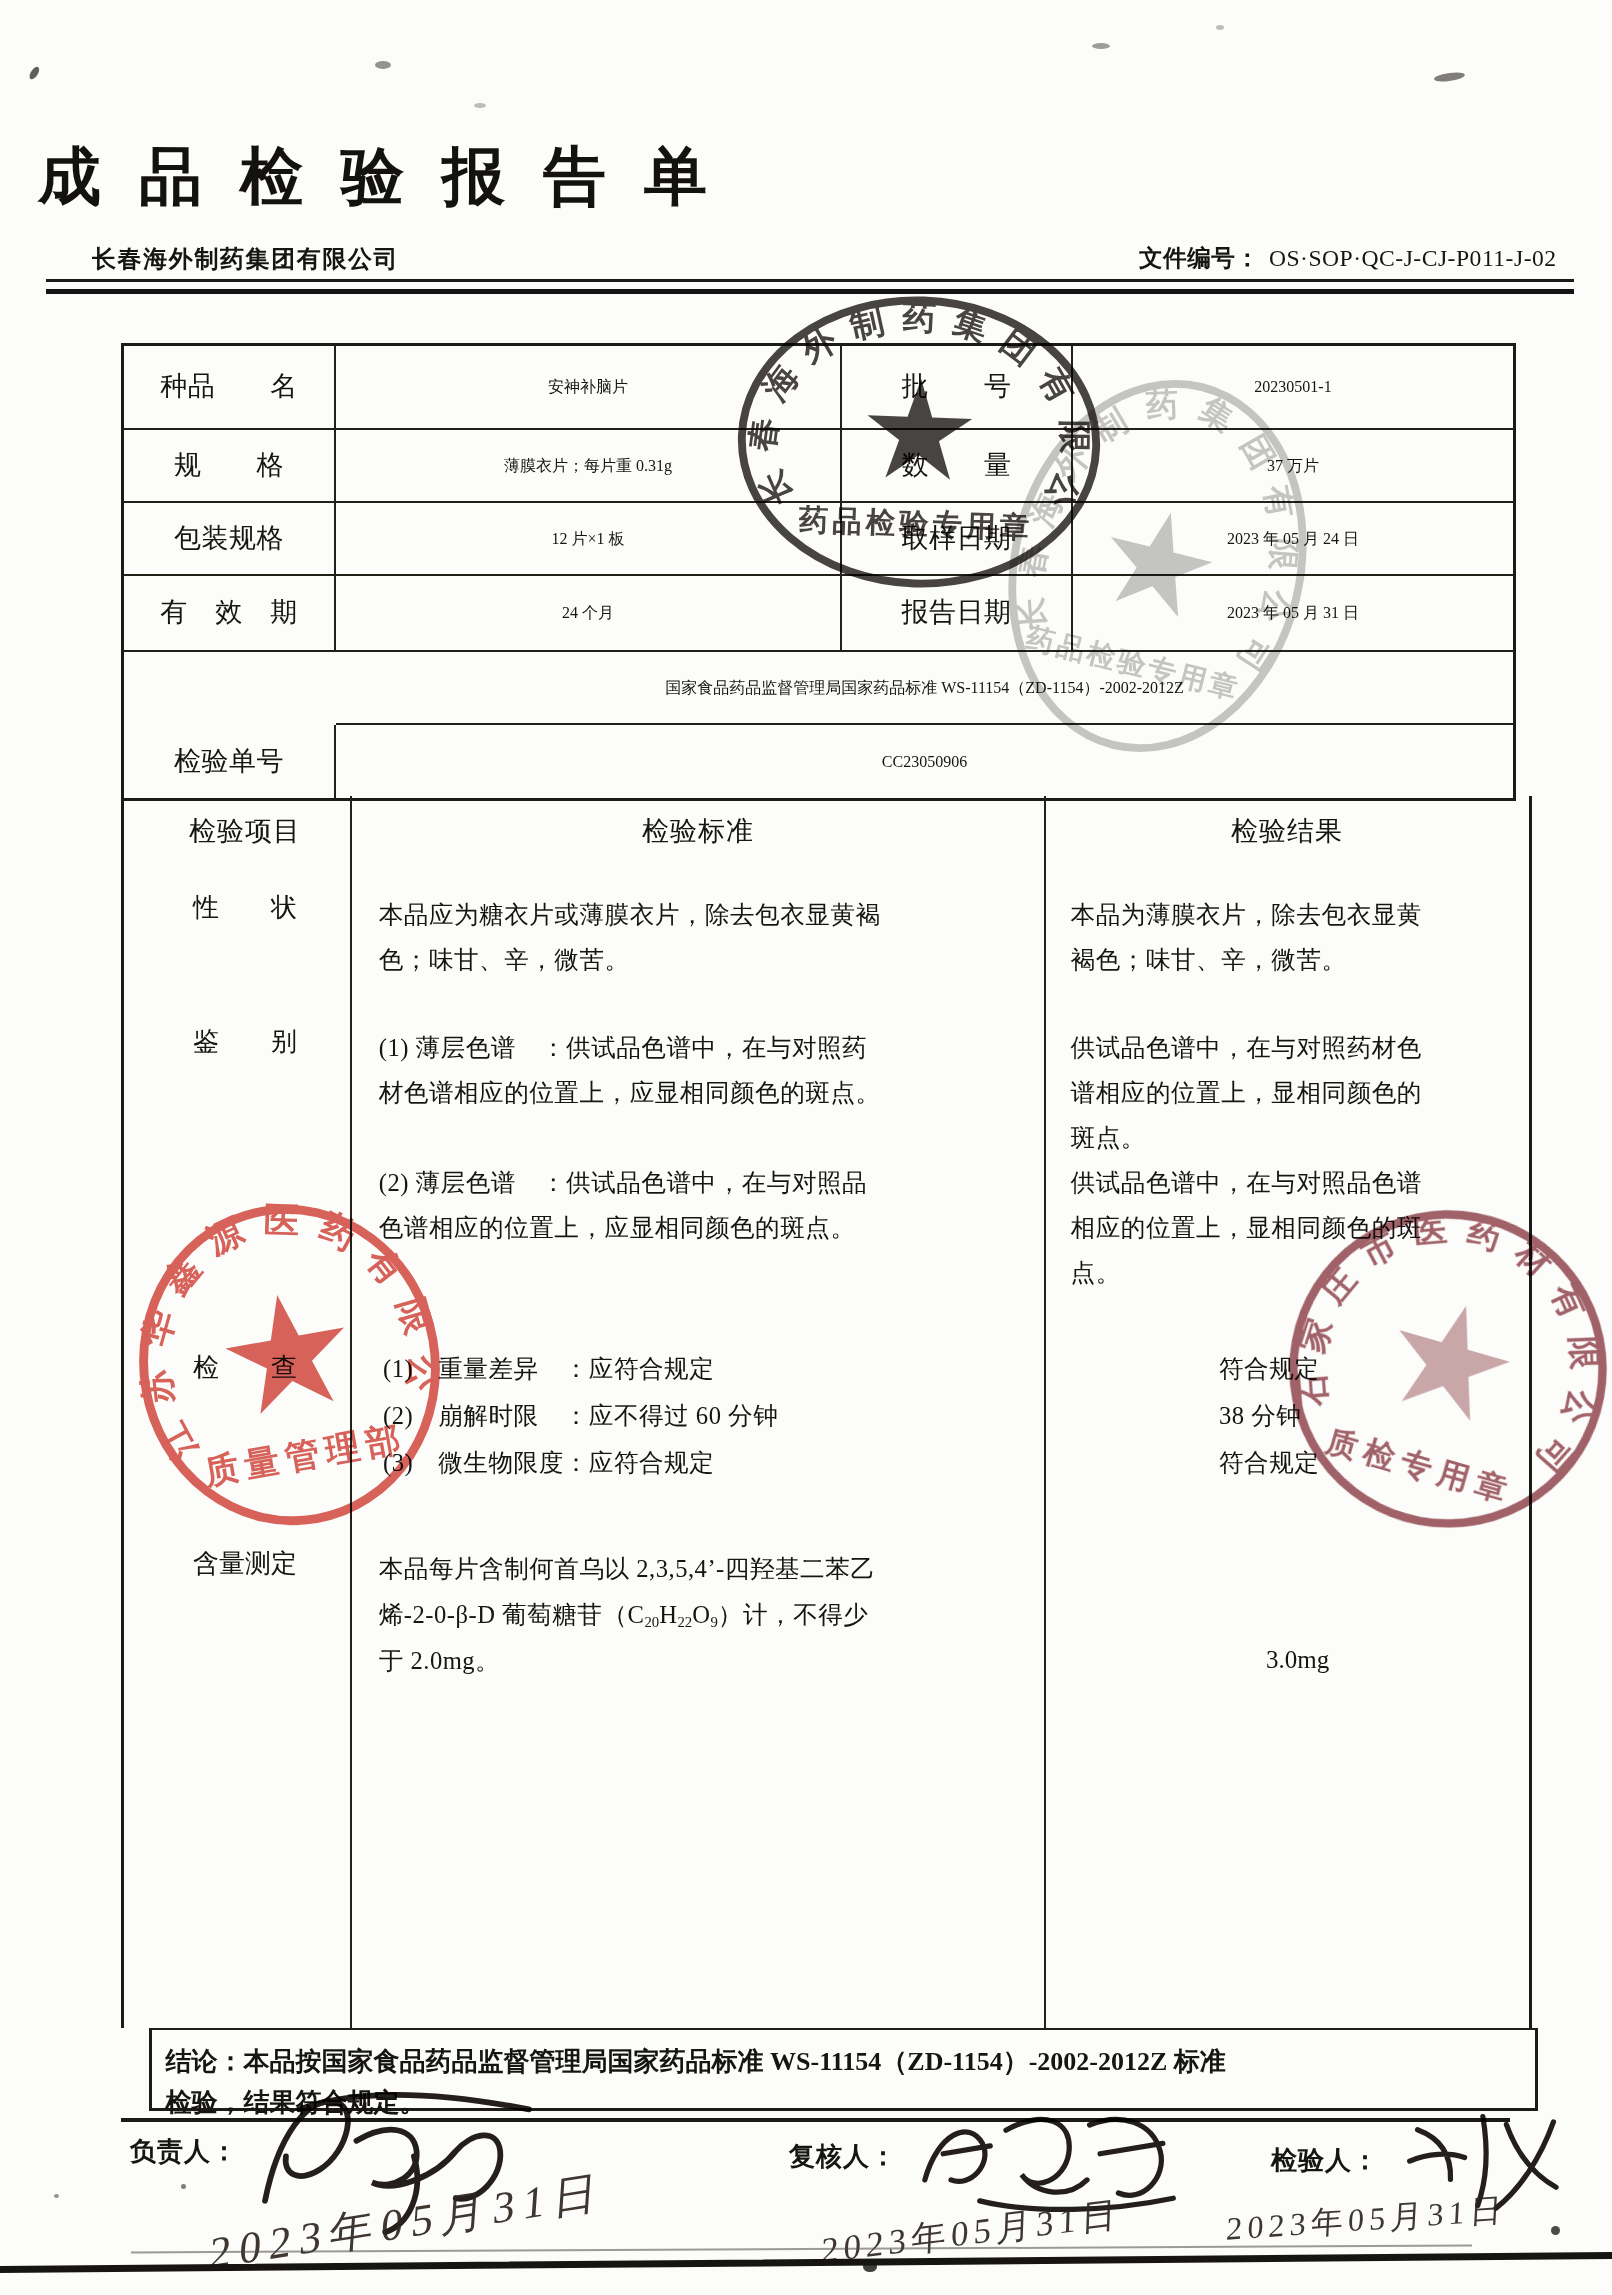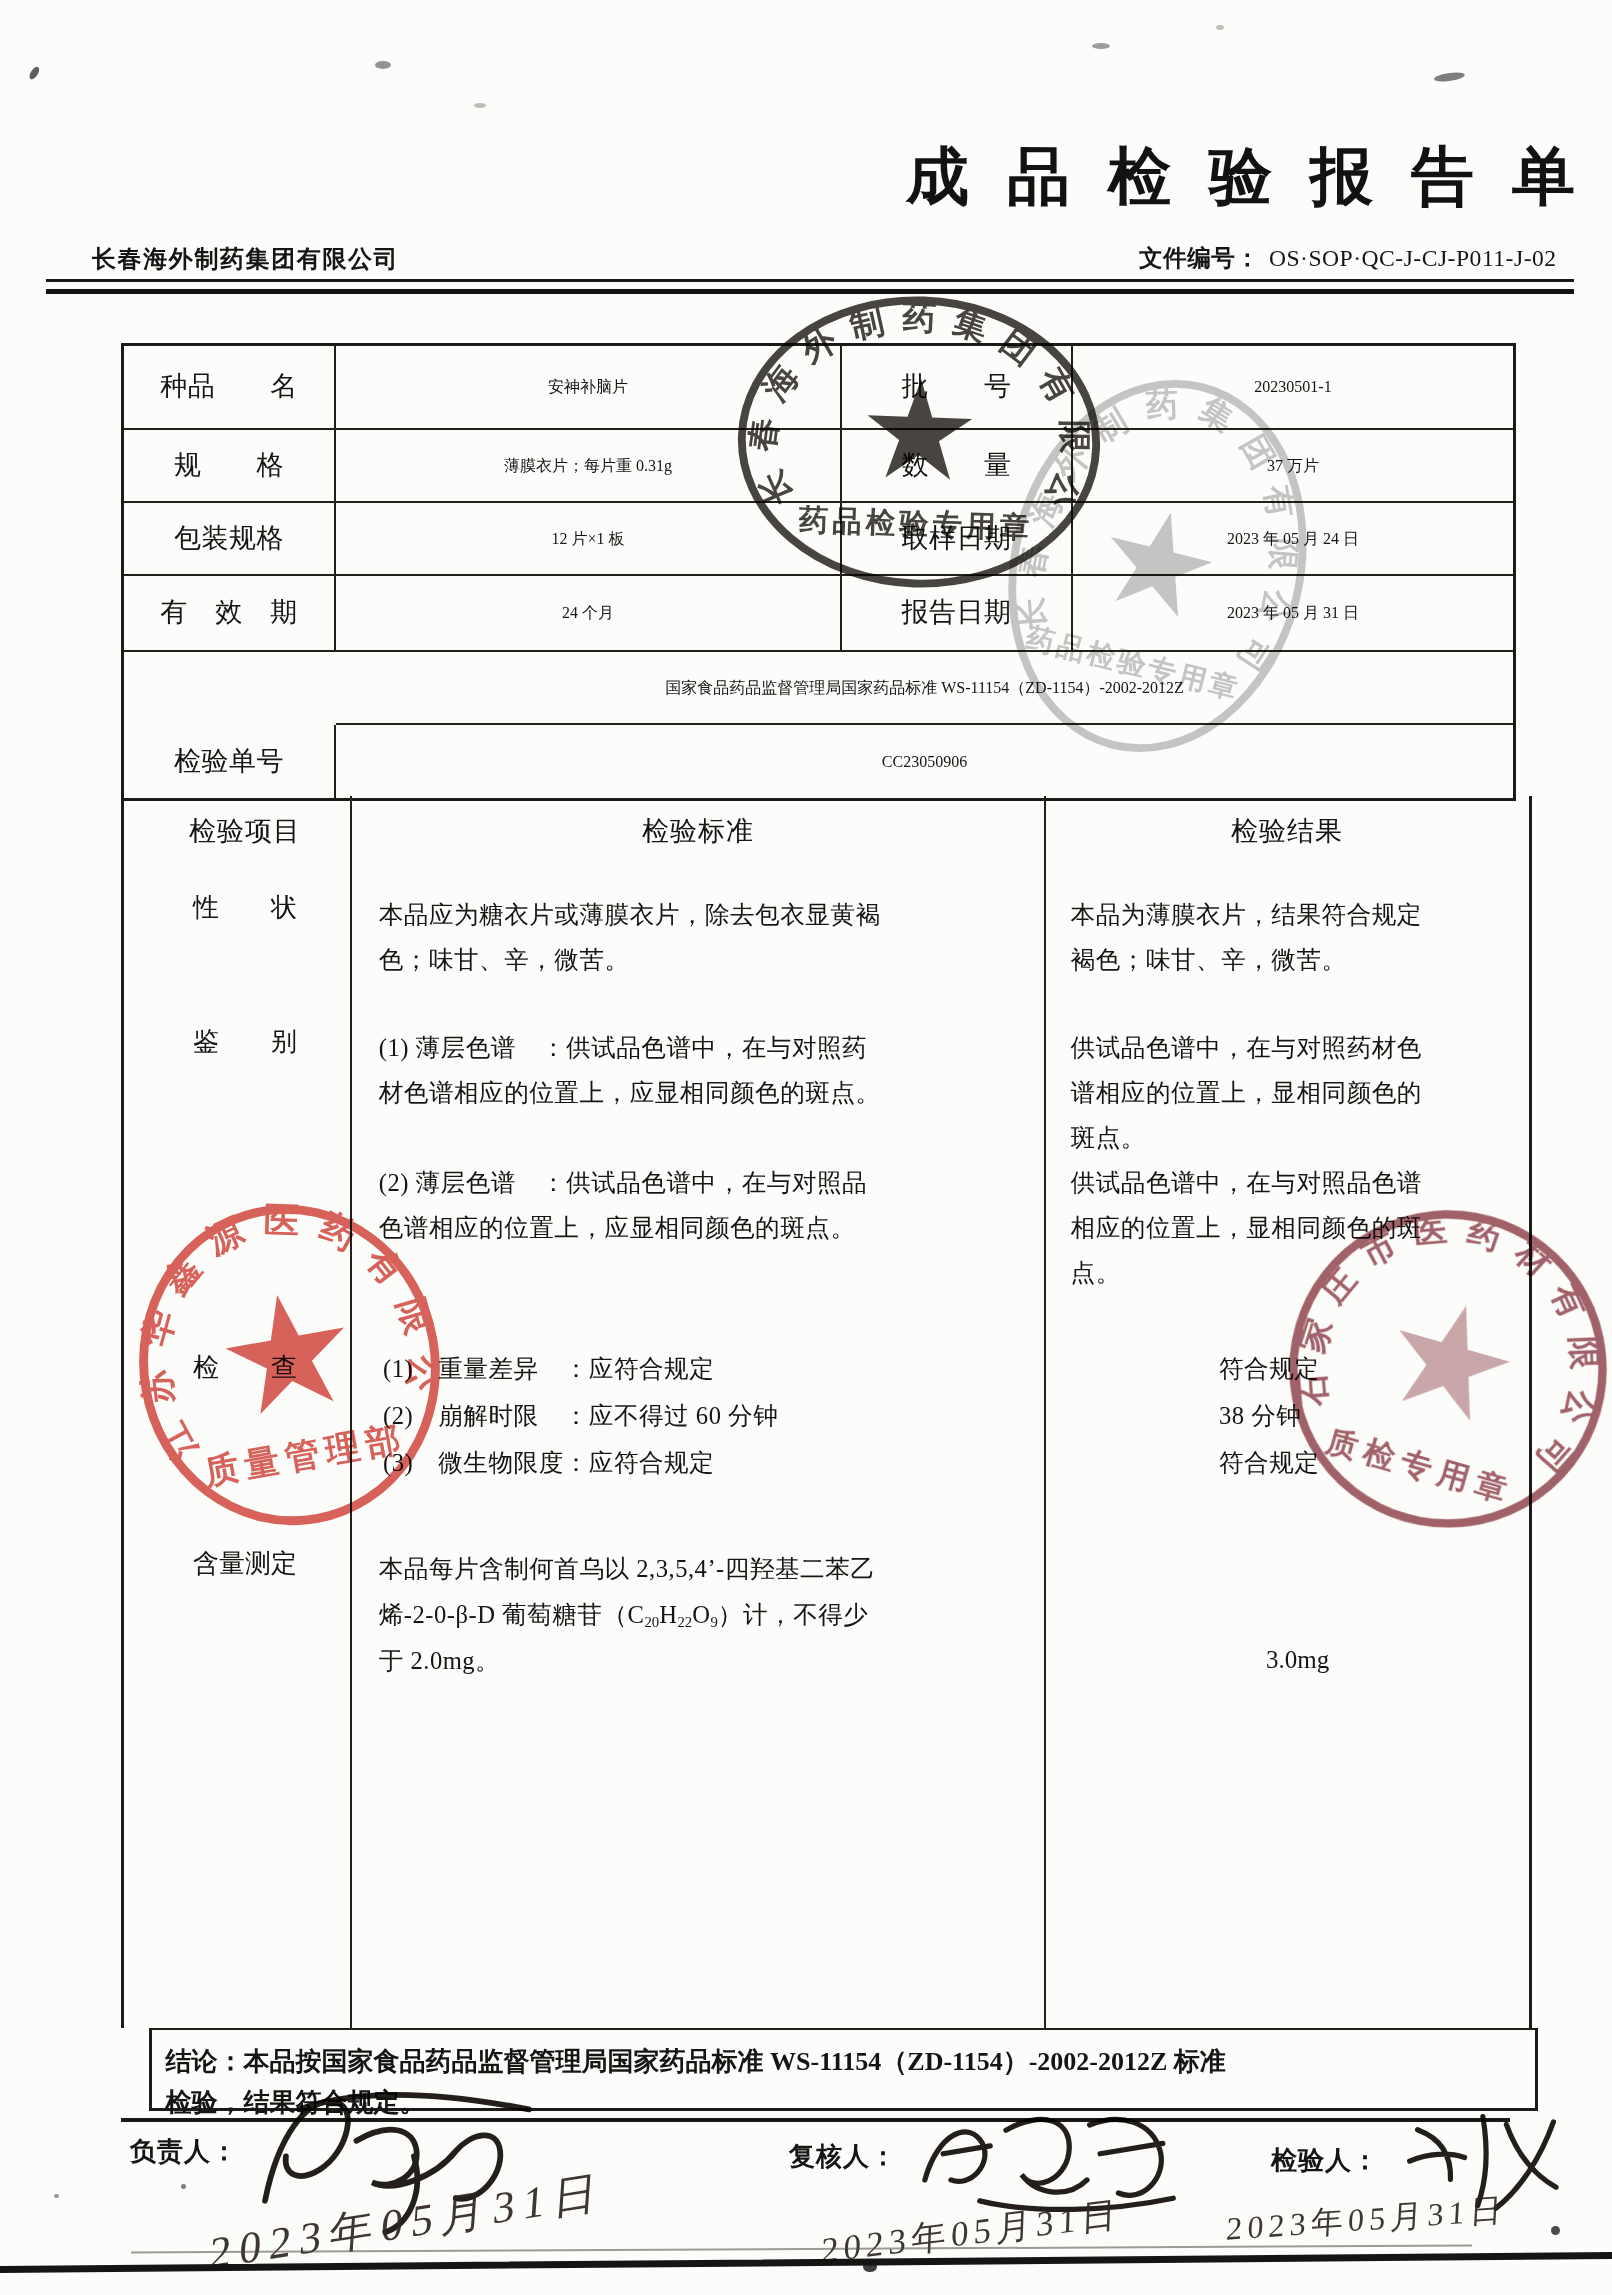--- a/index.html
+++ b/index.html
@@ -5,21 +5,21 @@
   html,body{margin:0;padding:0;background:#e8e6e1;}
   .page{
     position:relative; width:1613px; height:2295px; overflow:hidden;
     background:#fcfcfa;
     font-family:"Liberation Serif","DejaVu Serif",serif;
     color:#171513;
   }
   
   .title{
     position:absolute; left:0; top:134px; width:100%;
-    text-align:right; font-size:63px; font-weight:700;
+    text-align:left; font-size:63px; font-weight:700;
     letter-spacing:38px; text-indent:38px; color:#141210;
   }
   .subhead{position:absolute; left:47px; right:47px; top:238px; height:47px;}
   .company{position:absolute; left:45px; top:5.2px; font-size:24px; font-weight:600; letter-spacing:1.6px;}
   .fileno{position:absolute; right:9.4px; top:4.2px; font-size:23.6px; letter-spacing:0.5px;}
   .fileno .lbl{font-weight:700; margin-right:9.4px;}
   .double-rule{
     position:absolute; left:46px; top:279px; width:1528px; height:7.3px;
     border-top:3.1px solid #1a1a1a; border-bottom:5.8px solid #141414;
   }
@@ -154,21 +154,21 @@
         <li>(2)　崩解时限　：应不得过 60 分钟</li>
         <li>(3)　微生物限度：应符合规定</li>
       </ul>
       <p class="par" style="top:738px; line-height:46px"><span>本品每片含制何首乌以 2,3,5,4’-四羟基二苯乙
 烯-2-0-β-D 葡萄糖苷（C</span><sub>20</sub><span>H</span><sub>22</sub><span>O</span><sub>9</sub><span>）计，不得少
 于 2.0mg。</span></p>
     </div>
 
     <div class="mcol lastcol">
       <div class="mhead">检验结果</div>
-      <p class="par res" style="top:84px">本品为薄膜衣片，结果符合规定
+      <p class="par res" style="top:84px">本品为薄膜衣片，除去包衣显黄
 褐色；味甘、辛，微苦。</p>
       <p class="par res" style="top:217px">供试品色谱中，在与对照药材色
 谱相应的位置上，显相同颜色的
 斑点。</p>
       <p class="par res" style="top:352px">供试品色谱中，在与对照品色谱
 相应的位置上，显相同颜色的斑
 点。</p>
       <ul class="checklist res" style="top:549px">
         <li>符合规定</li>
         <li>38 分钟</li>

